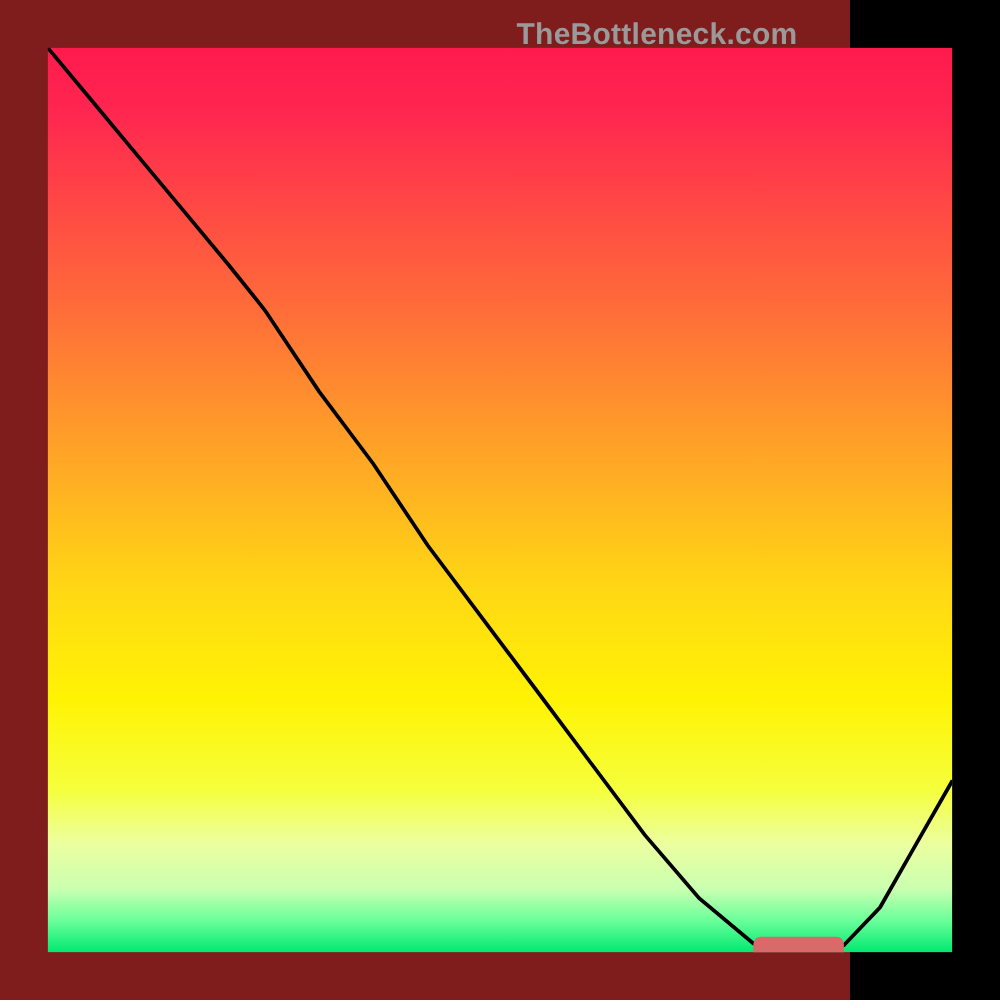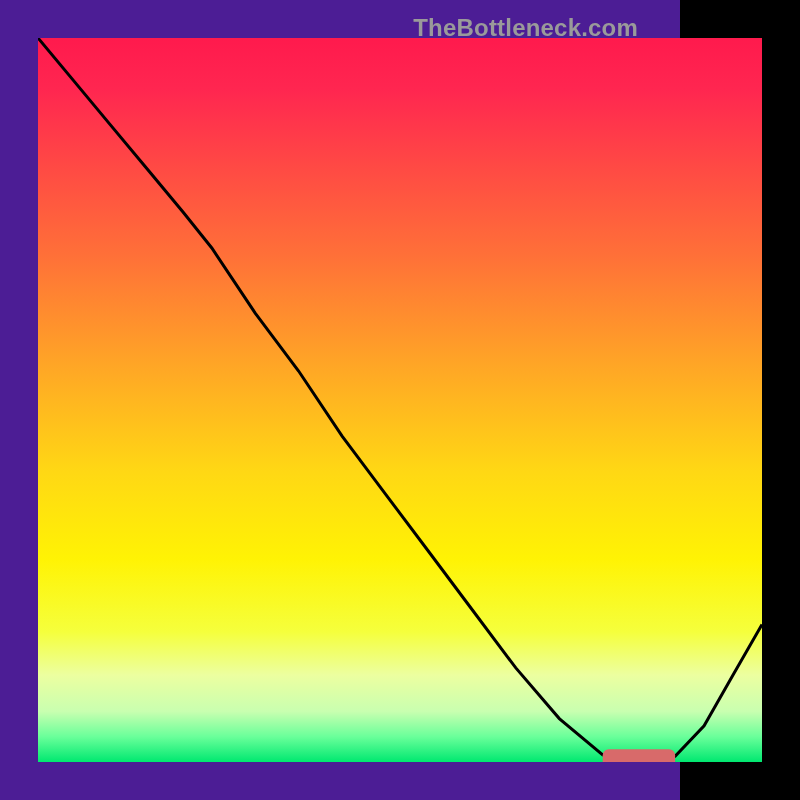--- a/index.html
+++ b/index.html
@@ -8,21 +8,21 @@
     width: 800px;
     height: 800px;
     background: #000;
     font-family: Arial, Helvetica, sans-serif;
     overflow: hidden;
   }
   .frame {
     position: relative;
     width: 680px;
     height: 800px;
-    background: #4c1d95;
+    background: #7f1d1d;
   }
   .plot {
     position: absolute;
     left: 38px;
     top: 38px;
     width: 724px;
     height: 724px;
     overflow: hidden;
   }
   .watermark {

